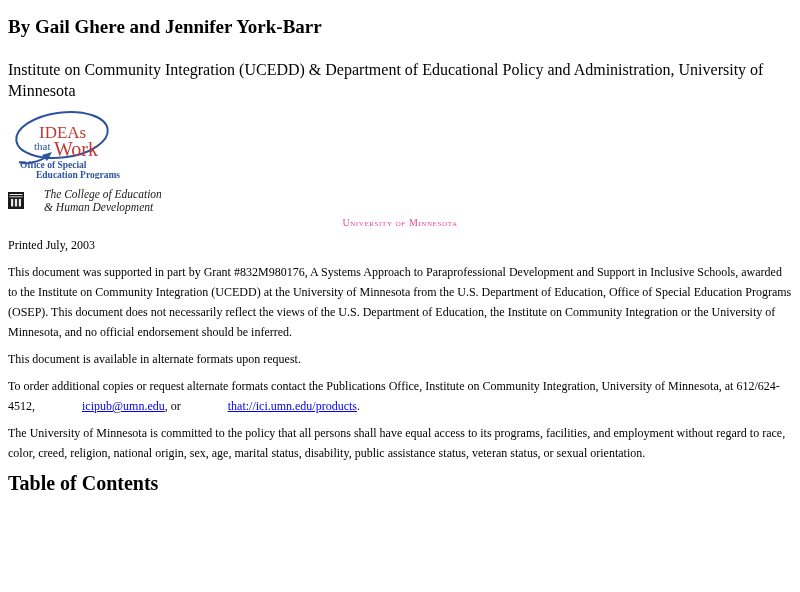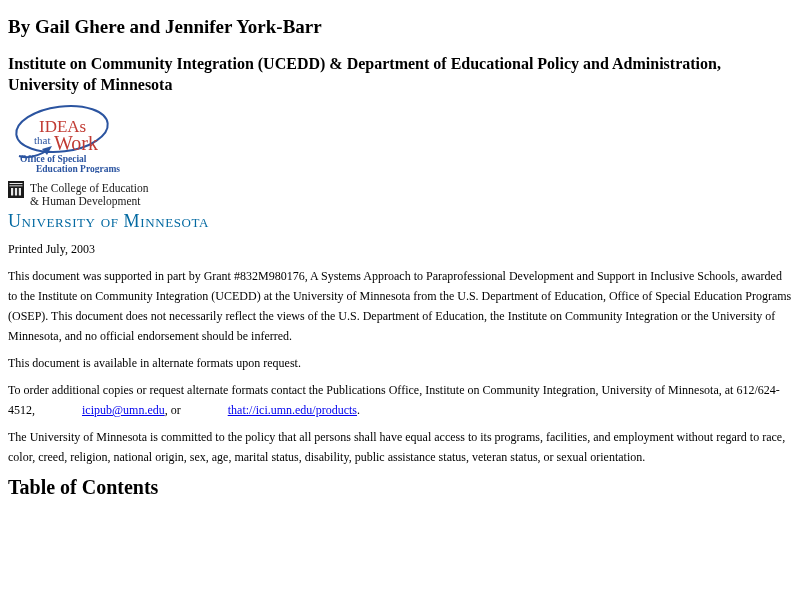--- a/index.html
+++ b/index.html
@@ -19,40 +19,41 @@
   h1.doc-title .tline { display: block; }
   h2.byline {
     font-size: 19px;
     line-height: 22px;
     font-weight: bold;
     margin-top: 16px;
   }
   h3.affiliation {
     font-size: 16px;
     line-height: 21px;
-    font-weight: bold;
-    margin-top: 15px;
+    font-weight: normal;
+    margin-top: 21px;
     max-width: 778px;
   }
   .osep-logo { margin: 8px 0 0 4px; width: 130px; text-align: right; }
   .osep-logo svg { display: block; }
   .umn-logo { margin-top: 8px; }
-  .umn-row { display: flex; align-items: flex-start; gap: 6px; }
+  .umn-row { display: flex; align-items: center; gap: 20px; font-style: italic; }
   .umn-college {
     font-size: 11.5px;
     line-height: 12.5px;
     color: #1a1a1a;
     padding-top: 1px;
   }
   .umn-univ {
-    font-size: 18px;
+    font-size: 10px;
     font-variant-caps: small-caps;
     letter-spacing: 0.6px;
-    color: #0369a1;
+    color: #ec4899;
     margin-top: 4px;
+    text-align: center;
   }
   p.body-p {
     font-size: 12px;
     line-height: 20px;
     margin-top: 7px;
     max-width: 784px;
   }
   a.lnk {
     color: #0000EE;
     text-decoration: underline;

